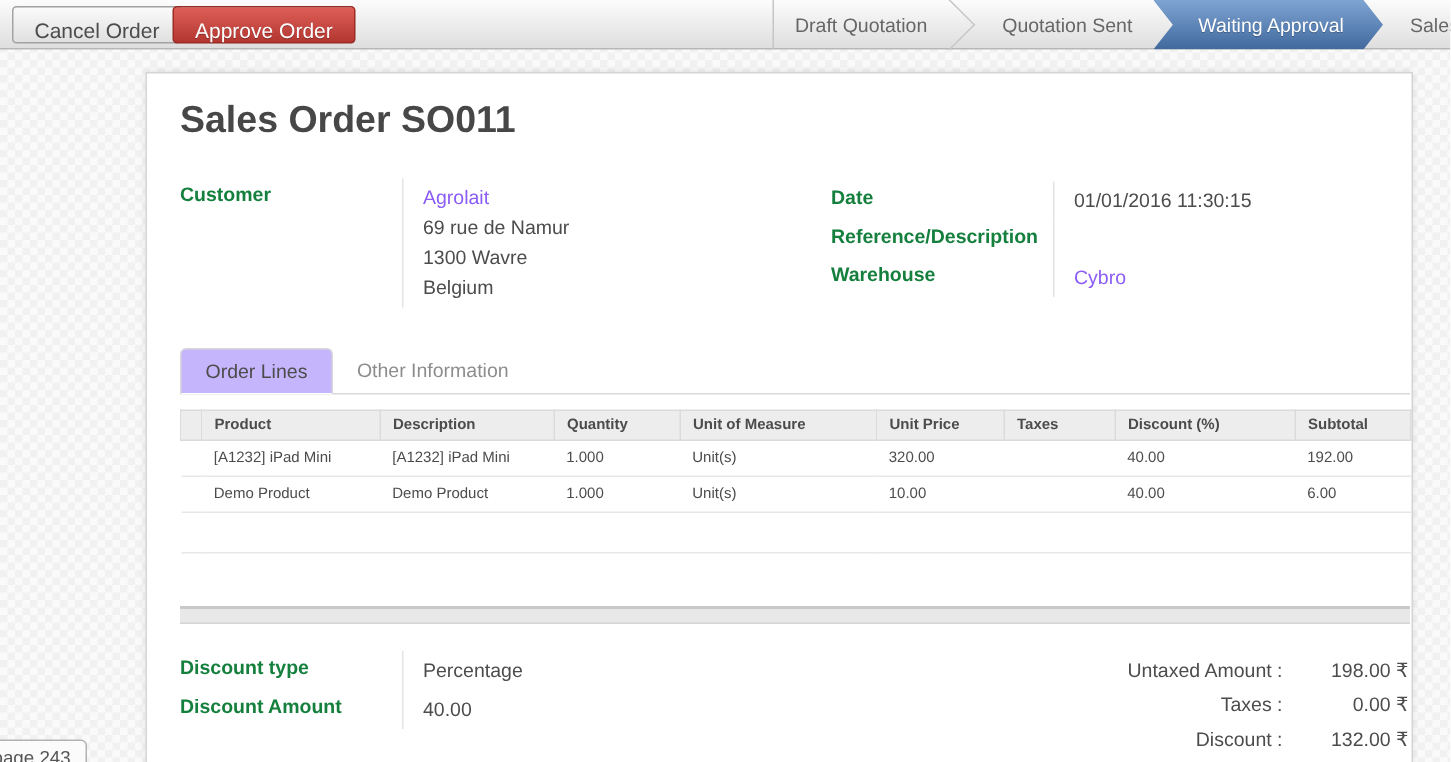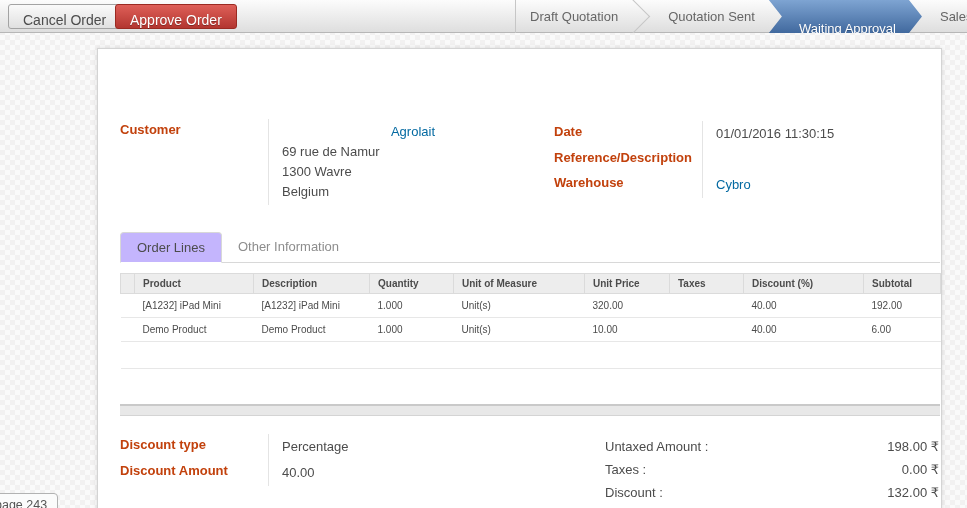--- a/index.html
+++ b/index.html
@@ -39,40 +39,40 @@
   }
   .sb-step { line-height:33px; padding:0 14px; color:#666; }
   .sb-sep { width:22px; position:relative; overflow:hidden; }
   .sb-sep::before {
     content:""; position:absolute; left:-12px; top:4px; width:24px; height:24px;
     transform:rotate(45deg); border-top:1px solid #c6c6c6; border-right:1px solid #c6c6c6;
   }
   .sb-step.active {
     color:#fff; text-shadow:0 1px 0 rgba(0,0,0,.25);
     background:linear-gradient(#7ea4d2,#41699e);
-    padding:12px 26px 0 30px;
+    padding:0 26px 0 30px;
     clip-path:polygon(0 0, calc(100% - 13px) 0, 100% 50%, calc(100% - 13px) 100%, 0 100%, 13px 50%);
   }
   .sb-step.last { padding-left:18px; }
 
   
   .sheet {
     position:absolute; left:97px; top:48px; width:845px; height:520px;
     background:#fff; border:1px solid #d4d4d4; box-shadow:0 0 5px rgba(0,0,0,.12);
   }
   .sheet-title { position:absolute; left:22px; top:17px; font-size:25px; font-weight:bold; color:#474747; }
 
   
   .fgroup { position:absolute; }
   .fgroup-left  { left:22px;  top:70px; width:315px; }
   .fgroup-right { left:456px; top:72px; width:335px; }
   .frow { display:flex; min-height:25px; }
-  .flabel { width:148px; font-weight:bold; color:#c2410c; padding-top:3px; }
+  .flabel { width:148px; font-weight:bold; color:#15803d; padding-top:3px; }
   .fvalue { flex:1; border-left:1px solid #e4e4e4; padding:3px 0 3px 13px; line-height:20px; }
-  .link { color:#0369a1; cursor:pointer;text-align:right; }
+  .link { color:#8b5cf6; cursor:pointer; }
 
   
   .tabs {
     position:absolute; left:22px; top:183px; width:820px; height:31px;
     display:flex; border-bottom:1px solid #d8d8d8;
   }
   .tab { padding:0 16px; line-height:29px; color:#8d8d8d; cursor:pointer; }
   .tab.active {
     color:#4c4c4c; background:#c4b5fd; border:1px solid #d8d8d8; border-bottom-color:#fff;
     border-radius:4px 4px 0 0; margin-bottom:-1px;
@@ -99,21 +99,21 @@
     background:#e8e8e8; border-top:2px solid #c9c9c9; border-bottom:1px solid #d4d4d4;
   }
 
   
   .fgroup-bottom { left:22px; top:385px; width:315px; position:absolute; }
   .fgroup-bottom .frow { min-height:26px; }
 
   
   .totals { position:absolute; left:507px; top:386px; width:334px; }
   .trow { display:flex; height:23px; line-height:23px; }
-  .tlabel { flex:1; text-align:left; color:#4c4c4c; }
+  .tlabel { flex:1; text-align:right; color:#4c4c4c; }
   .tvalue { width:84px; text-align:right; color:#4c4c4c; }
 
   
   .link-hint {
     position:absolute; left:-16px; top:493px; padding:4px 10px 6px;
     background:#fbfbfb; border:1px solid #b2b2b2; border-radius:4px;
     font-size:12.5px; color:#555;
   }
 </style>
 </head>
@@ -128,20 +128,21 @@
     <div class="statusbar">
       <div class="sb-step">Draft Quotation</div>
       <div class="sb-sep"></div>
       <div class="sb-step">Quotation Sent</div>
       <div class="sb-step active">Waiting Approval</div>
       <div class="sb-step last">Sales Order</div>
     </div>
   </div>
 
   <div class="sheet">
+    <div class="sheet-title">Sales Order SO011</div>
 
     <div class="fgroup fgroup-left">
       <div class="frow">
         <div class="flabel">Customer</div>
         <div class="fvalue">
           <div class="link">Agrolait</div>
           <div>69 rue de Namur</div>
           <div>1300 Wavre</div>
           <div>Belgium</div>
         </div>

